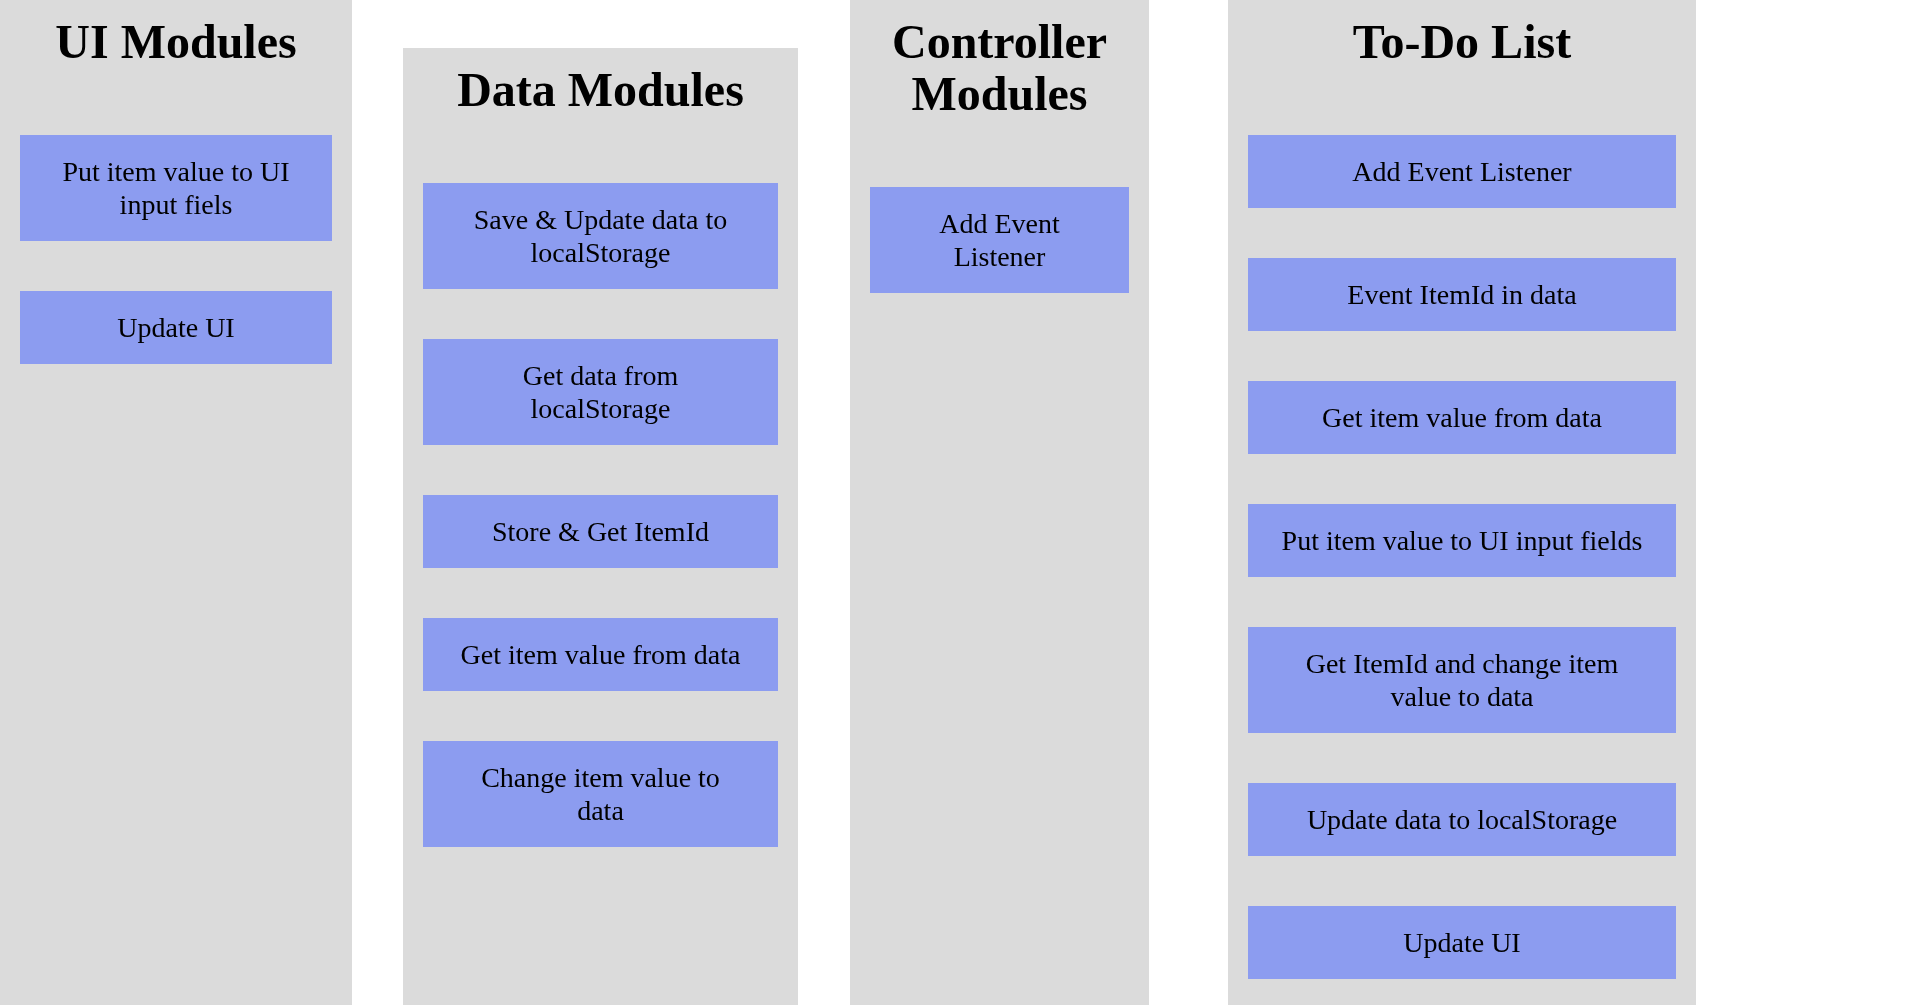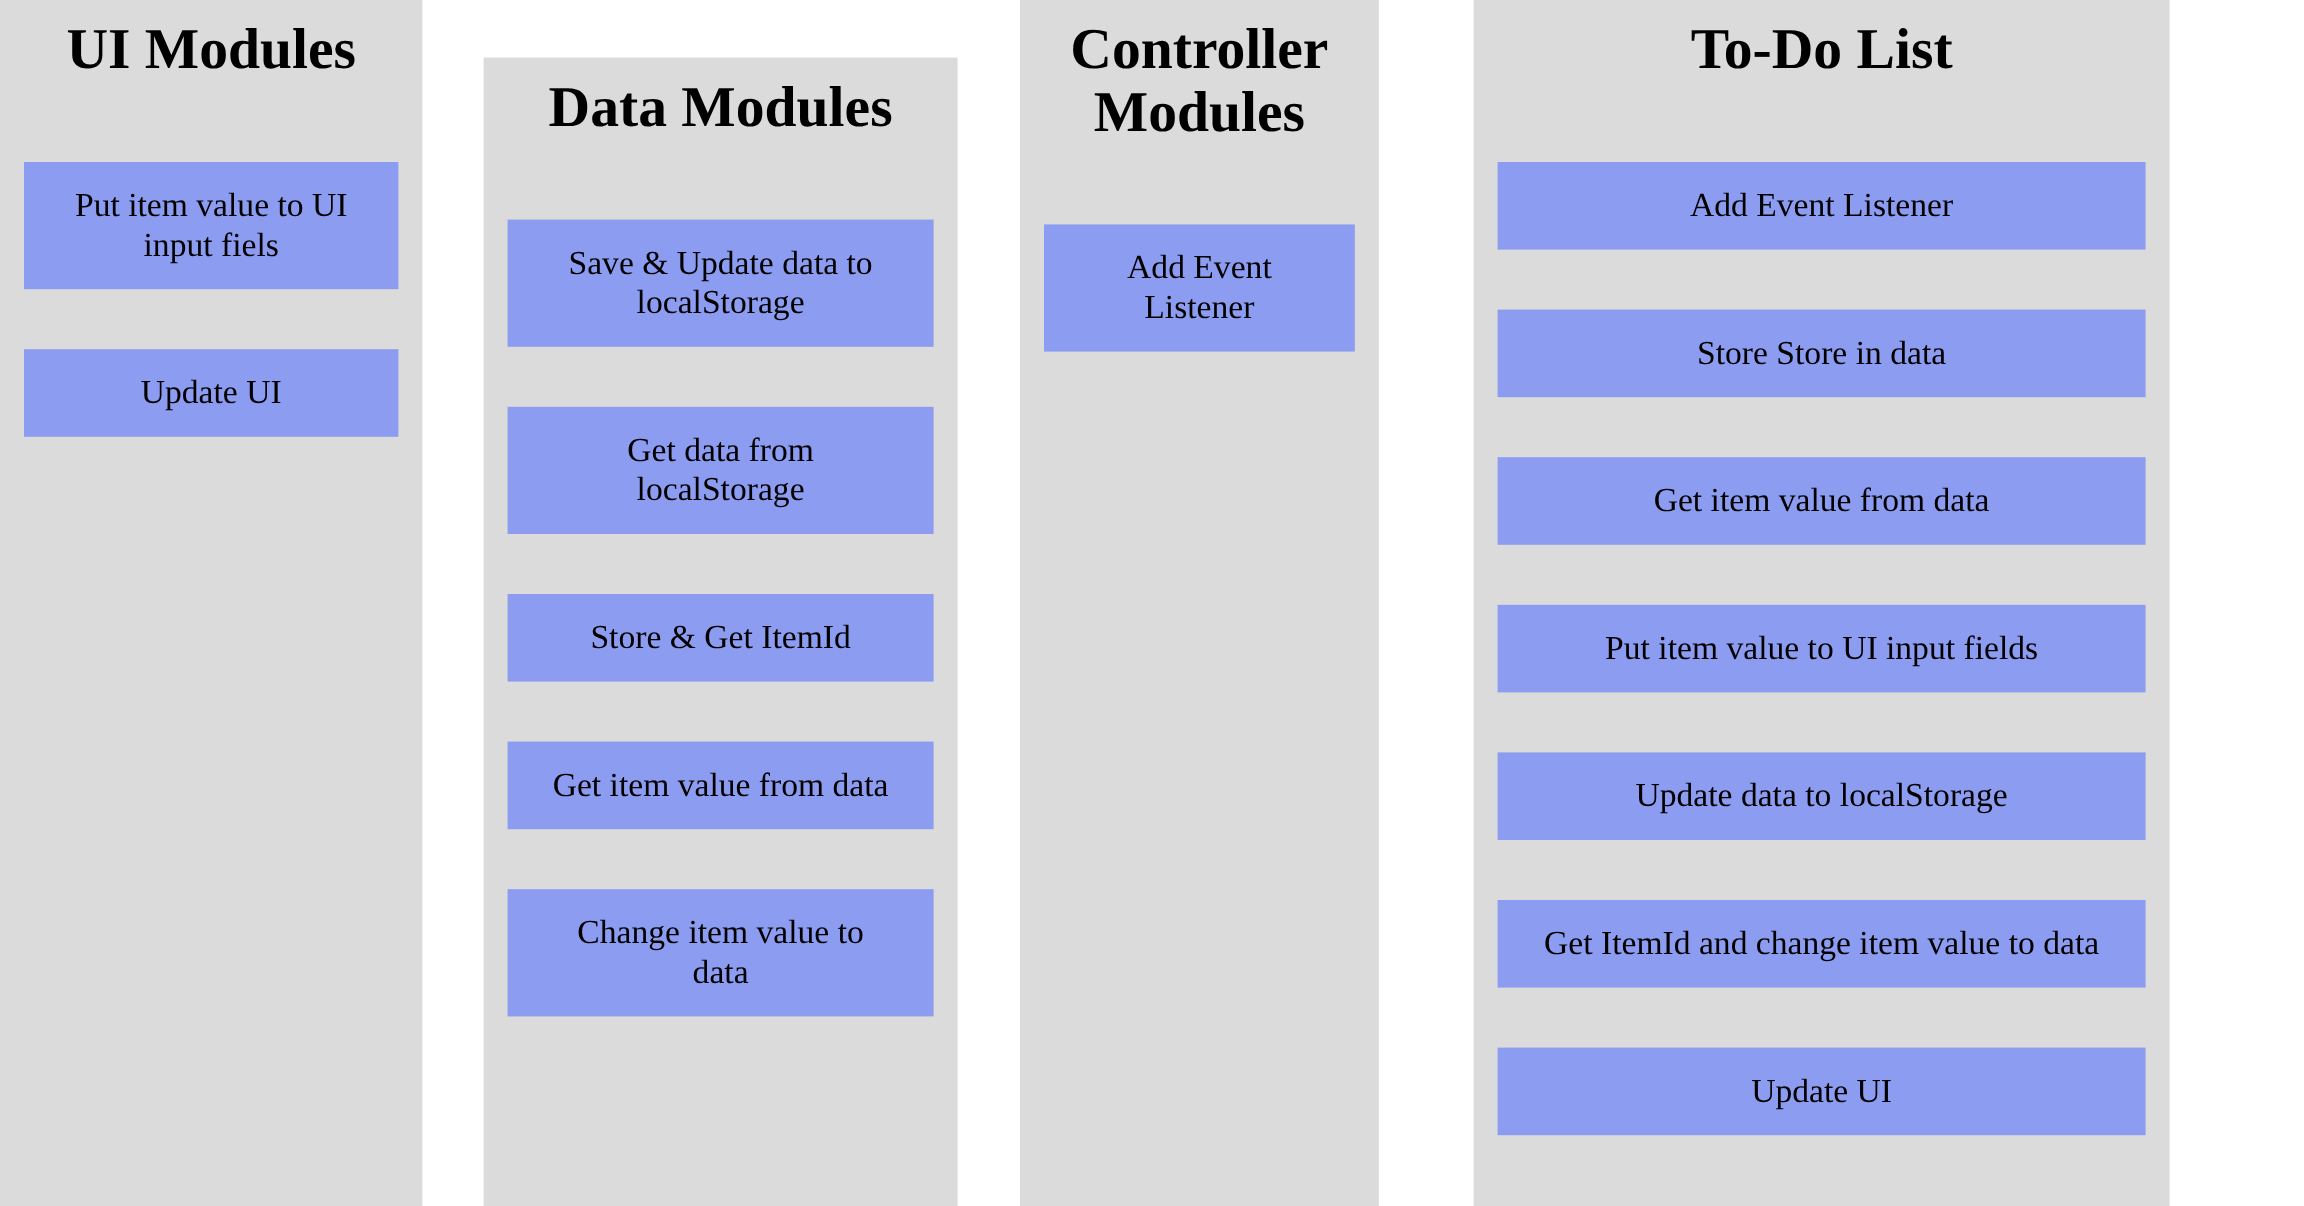--- a/index.html
+++ b/index.html
@@ -18,21 +18,21 @@
     overflow: hidden;
   }
   .col {
     background: var(--column-bg, #dbdbdb);
     height: 1005px;
     box-sizing: border-box;
   }
   .col1 { width: 352px; margin-right: 51px; }
   .col2 { width: 395px; margin-right: 52px; margin-top: 48px; }
   .col3 { width: 299px; margin-right: 79px; }
-  .col4 { width: 580px; }
+  .col4 { width: 468px; }
   h1.col-title {
     font-size: 48px;
     line-height: 52px;
     font-weight: bold;
     text-align: center;
     margin: 0 0 51px 0;
     padding: 16px;
   }
   .box {
     display: block;
@@ -72,21 +72,21 @@
   </section>
 
   <section class="col col3">
     <h1 class="col-title">Controller Modules</h1>
     <div class="box">Add Event Listener</div>
   </section>
 
   <section class="col col4">
     <h1 class="col-title">To-Do List</h1>
     <div class="box">Add Event Listener</div>
-    <div class="box">Store Store in data</div>
+    <div class="box">Event ItemId in data</div>
     <div class="box">Get item value from data</div>
     <div class="box">Put item value to UI input fields</div>
+    <div class="box">Get ItemId and change item value to data</div>
     <div class="box">Update data to localStorage</div>
-    <div class="box">Get ItemId and change item value to data</div>
     <div class="box">Update UI</div>
   </section>
 
 </div>
 
 </body></html>

